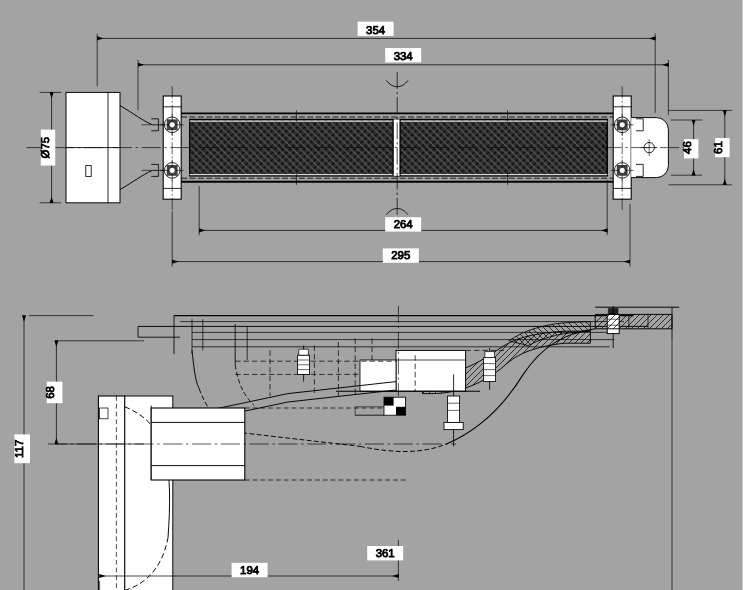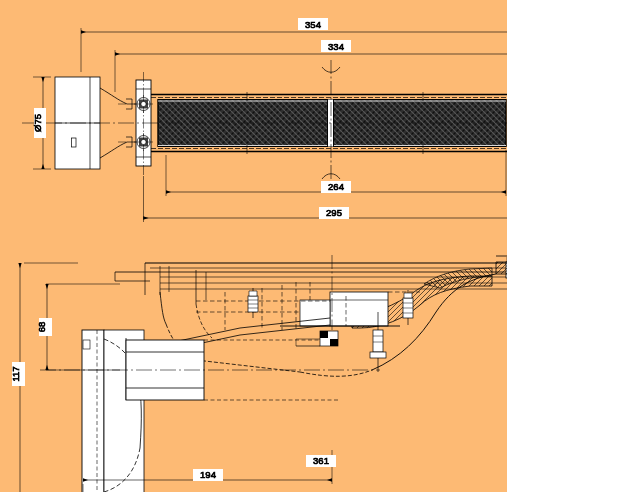--- a/index.html
+++ b/index.html
@@ -5,23 +5,23 @@
   html, body {
     margin: 0;
     padding: 0;
     background: #ffffff;
   }
   body {
     font-family: "Liberation Sans", sans-serif;
   }
   #drawing-root {
     position: relative;
-    width: 507px;
+    width: 619px;
     height: 492px;
-    background: #fdba74;
+    background: #a3a3a3;
     overflow: hidden;
     text-decoration: underline;
   }
   #drawing-svg {
     display: block;
     width: 619px;
     height: 492px;
   }
   .dim-text {
     font-family: "Liberation Sans", sans-serif;

